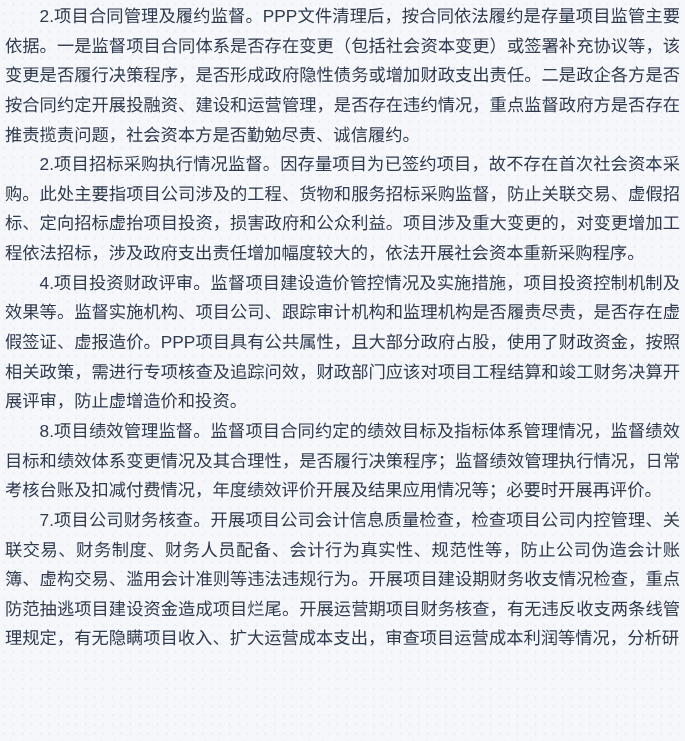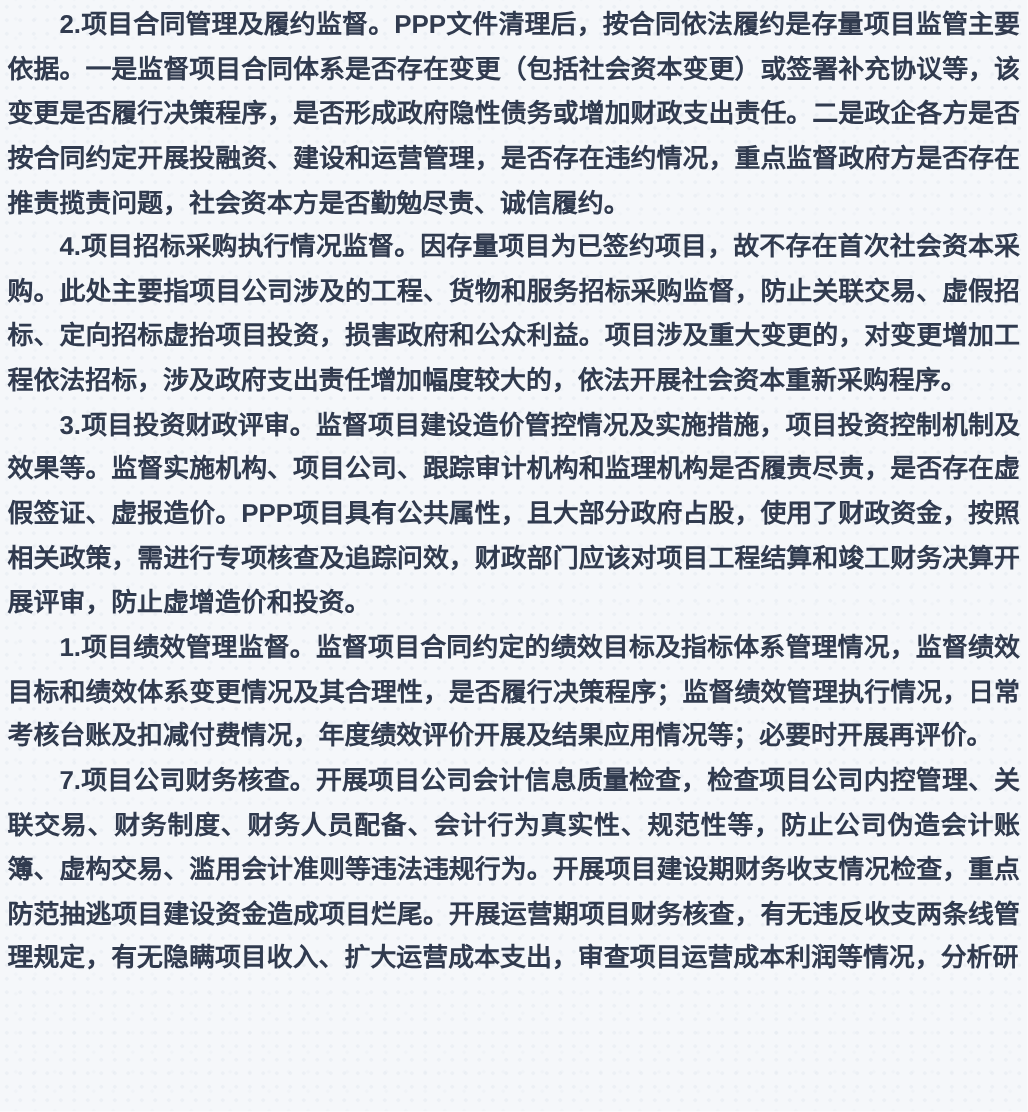--- a/index.html
+++ b/index.html
@@ -21,36 +21,35 @@
     height: 741px;
     overflow: hidden;
     padding: 2px 5px 4px 5px;
     background-color: var(--bg, #f5f7fa);
     
     background-image:
       radial-gradient(rgba(185, 198, 214, 0.14) 1px, transparent 1.4px),
       radial-gradient(rgba(200, 210, 224, 0.10) 1px, transparent 1.4px);
     background-size: 9px 9px, 13px 13px;
     background-position: 0 0, 4px 6px;
-    font-weight: bold;
   }
   .para {
     margin: 0;
     color: var(--fg, #313b4f);
     font-size: 17.3px;
     line-height: 29.64px;
     text-align: justify;
     text-justify: inter-ideograph;
     text-indent: 2em;
     letter-spacing: 0;
     word-break: break-all;
   }
 </style>
 </head>
 <body>
 
 <div class="page">
   <p class="para">2.项目合同管理及履约监督。PPP文件清理后，按合同依法履约是存量项目监管主要依据。一是监督项目合同体系是否存在变更（包括社会资本变更）或签署补充协议等，该变更是否履行决策程序，是否形成政府隐性债务或增加财政支出责任。二是政企各方是否按合同约定开展投融资、建设和运营管理，是否存在违约情况，重点监督政府方是否存在推责揽责问题，社会资本方是否勤勉尽责、诚信履约。</p>
-  <p class="para">4.项目招标采购执行情况监督。因存量项目为已签约项目，故不存在首次社会资本采购。此处主要指项目公司涉及的工程、货物和服务招标采购监督，防止关联交易、虚假招标、定向招标虚抬项目投资，损害政府和公众利益。项目涉及重大变更的，对变更增加工程依法招标，涉及政府支出责任增加幅度较大的，依法开展社会资本重新采购程序。</p>
-  <p class="para">3.项目投资财政评审。监督项目建设造价管控情况及实施措施，项目投资控制机制及效果等。监督实施机构、项目公司、跟踪审计机构和监理机构是否履责尽责，是否存在虚假签证、虚报造价。PPP项目具有公共属性，且大部分政府占股，使用了财政资金，按照相关政策，需进行专项核查及追踪问效，财政部门应该对项目工程结算和竣工财务决算开展评审，防止虚增造价和投资。</p>
-  <p class="para">1.项目绩效管理监督。监督项目合同约定的绩效目标及指标体系管理情况，监督绩效目标和绩效体系变更情况及其合理性，是否履行决策程序；监督绩效管理执行情况，日常考核台账及扣减付费情况，年度绩效评价开展及结果应用情况等；必要时开展再评价。</p>
+  <p class="para">2.项目招标采购执行情况监督。因存量项目为已签约项目，故不存在首次社会资本采购。此处主要指项目公司涉及的工程、货物和服务招标采购监督，防止关联交易、虚假招标、定向招标虚抬项目投资，损害政府和公众利益。项目涉及重大变更的，对变更增加工程依法招标，涉及政府支出责任增加幅度较大的，依法开展社会资本重新采购程序。</p>
+  <p class="para">4.项目投资财政评审。监督项目建设造价管控情况及实施措施，项目投资控制机制及效果等。监督实施机构、项目公司、跟踪审计机构和监理机构是否履责尽责，是否存在虚假签证、虚报造价。PPP项目具有公共属性，且大部分政府占股，使用了财政资金，按照相关政策，需进行专项核查及追踪问效，财政部门应该对项目工程结算和竣工财务决算开展评审，防止虚增造价和投资。</p>
+  <p class="para">8.项目绩效管理监督。监督项目合同约定的绩效目标及指标体系管理情况，监督绩效目标和绩效体系变更情况及其合理性，是否履行决策程序；监督绩效管理执行情况，日常考核台账及扣减付费情况，年度绩效评价开展及结果应用情况等；必要时开展再评价。</p>
   <p class="para">7.项目公司财务核查。开展项目公司会计信息质量检查，检查项目公司内控管理、关联交易、财务制度、财务人员配备、会计行为真实性、规范性等，防止公司伪造会计账簿、虚构交易、滥用会计准则等违法违规行为。开展项目建设期财务收支情况检查，重点防范抽逃项目建设资金造成项目烂尾。开展运营期项目财务核查，有无违反收支两条线管理规定，有无隐瞒项目收入、扩大运营成本支出，审查项目运营成本利润等情况，分析研</p>
 </div>
 
 </body></html>

